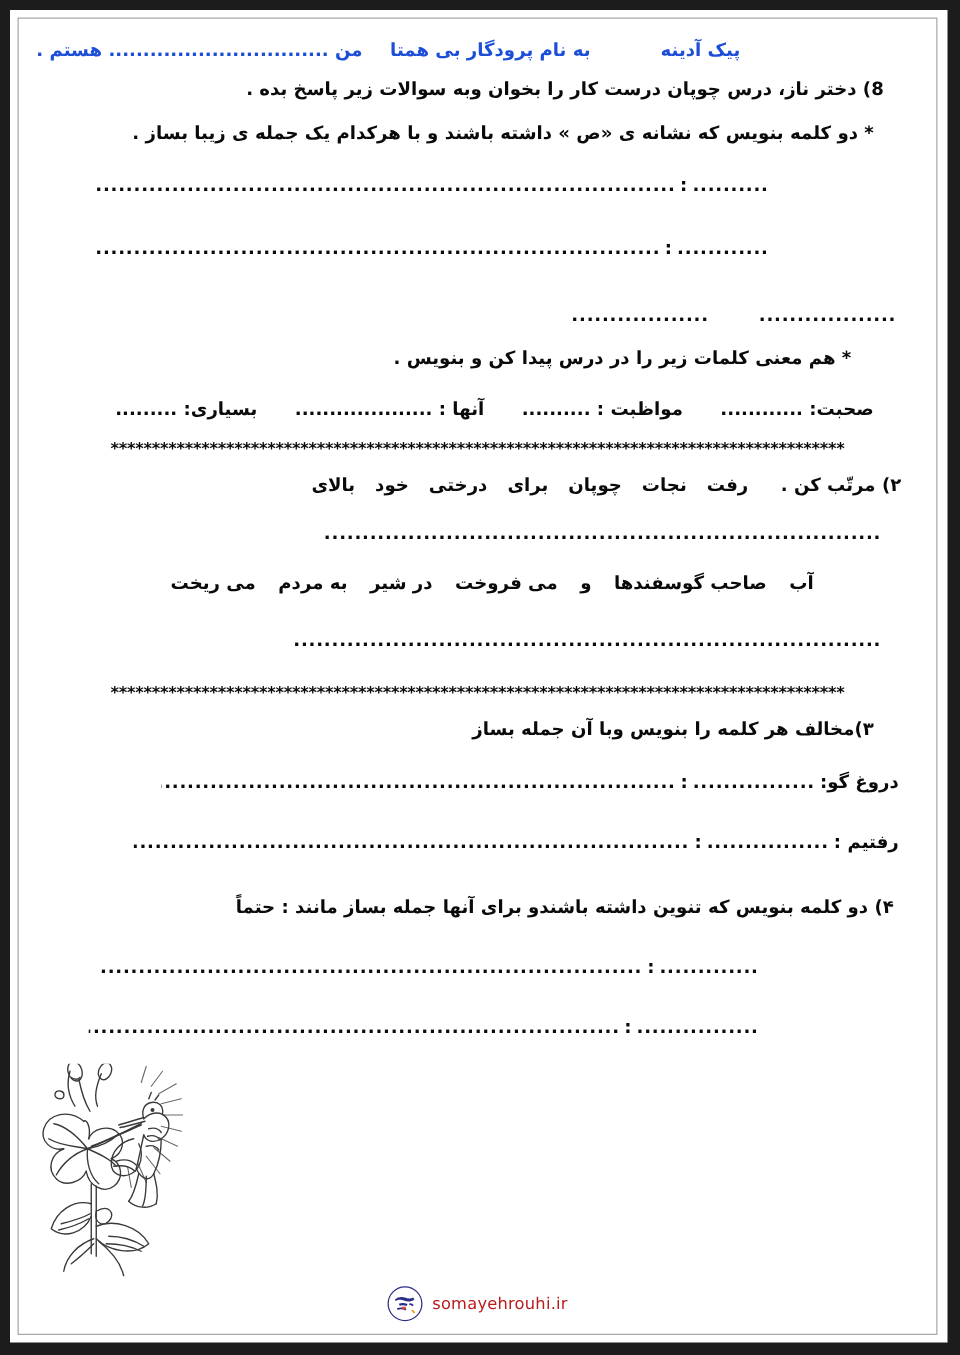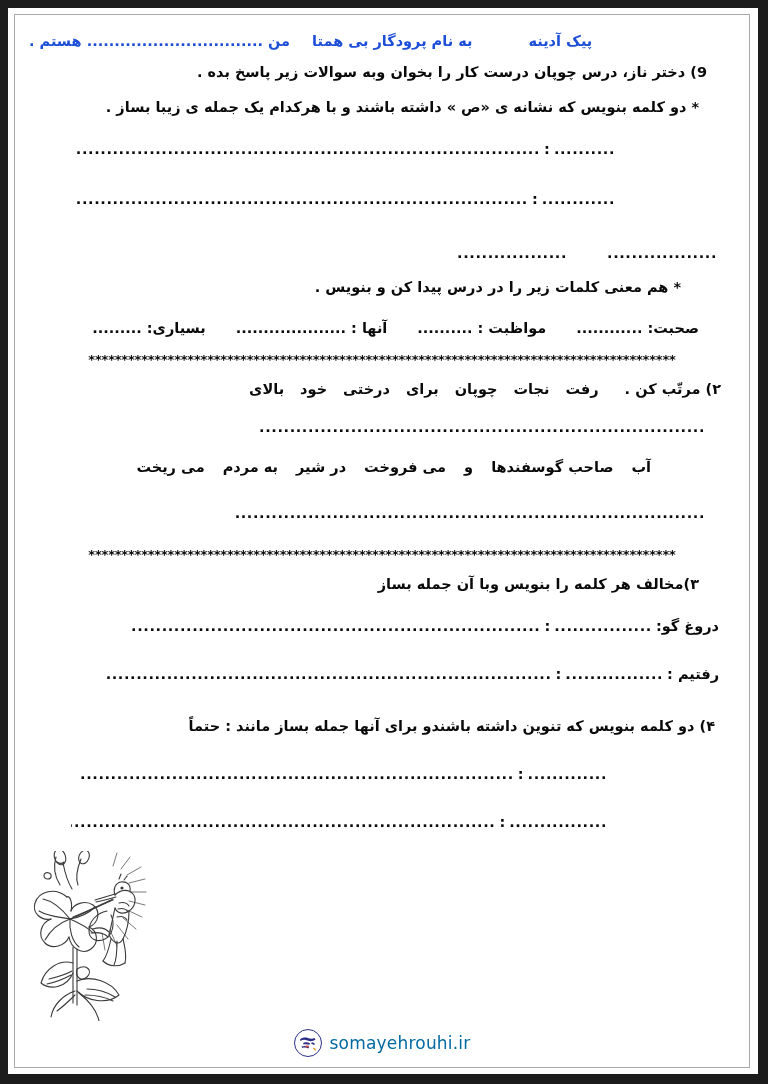--- a/index.html
+++ b/index.html
@@ -194,22 +194,22 @@
     border: 1.6px solid #2b2f86;
     display: flex;
     align-items: center;
     justify-content: center;
     overflow: hidden;
     background: #ffffff;
     margin-right: 8px;
     flex: 0 0 auto;
   }
   .footer .site {
-    font-size: 17px;
-    color: #0369a1;
+    font-size: 13px;
+    color: #b91c1c;
     font-family: "DejaVu Sans", "Liberation Sans", sans-serif;
     letter-spacing: 0.2px;
   }
 
   
   .flower {
     position: absolute;
     left: 14px;
     bottom: 46px;
     width: 118px;
@@ -227,21 +227,21 @@
       <div class="header-row">
         <div class="hdr-name">
           <span>من</span>
           <span>................................</span>
           <span>هستم .</span>
         </div>
         <div class="hdr-basmala">به نام پرودگار بی همتا</div>
         <div class="hdr-title">پیک آدینه</div>
       </div>
 
-      <div class="q-line rtl indent-2">9) دختر ناز، درس چوپان درست کار را بخوان وبه سوالات زیر پاسخ بده .</div>
+      <div class="q-line rtl indent-2">8) دختر ناز، درس چوپان درست کار را بخوان وبه سوالات زیر پاسخ بده .</div>
 
       <div class="q-line rtl indent-1">* دو کلمه بنویس که نشانه ی «ص » داشته باشند و با هرکدام یک جمله ی زیبا بساز .</div>
 
       <div class="answer-row" style="padding-right:120px; padding-left:46px;">
         <span class="short-dots">..........</span>
         <span class="colon">:</span>
         <span class="long-dots">.................................................................................</span>
       </div>
 
       <div class="answer-row" style="padding-right:120px; padding-left:46px; margin-top:34px;">

